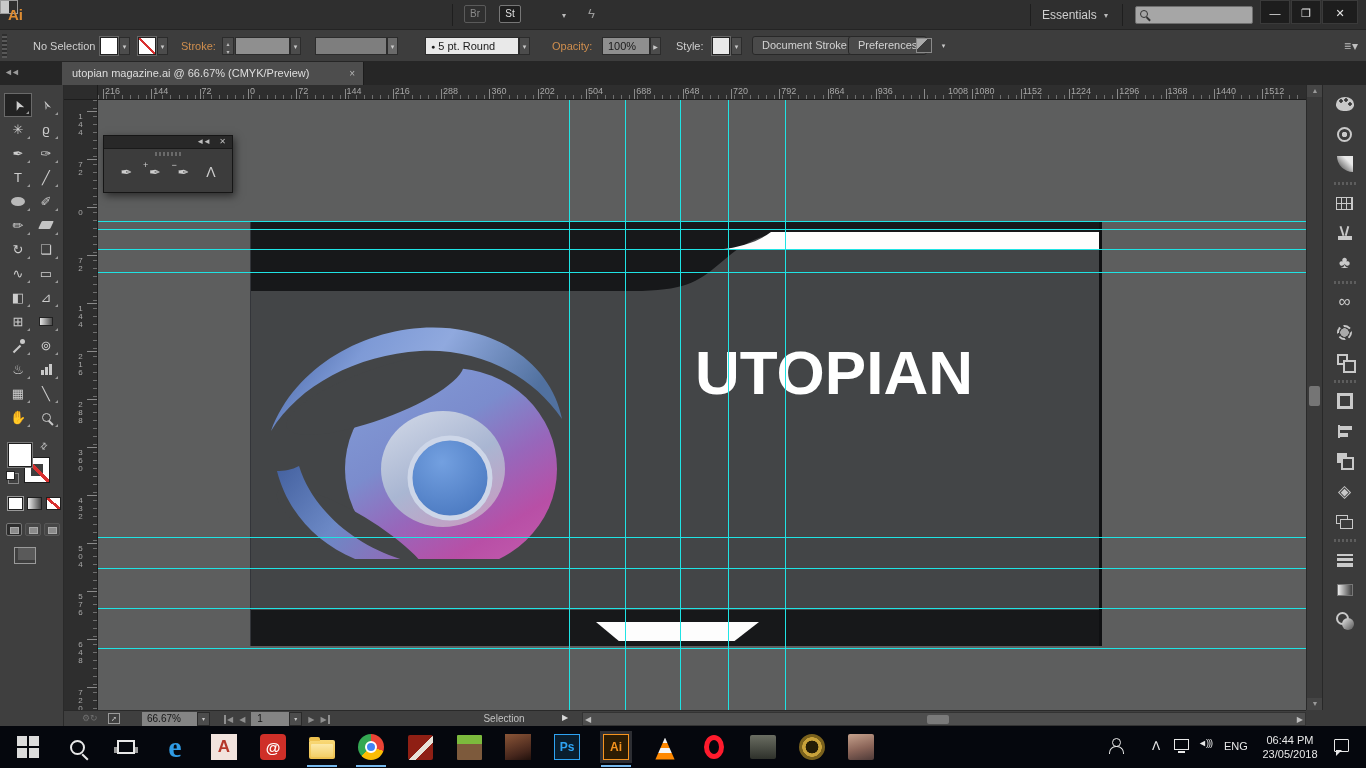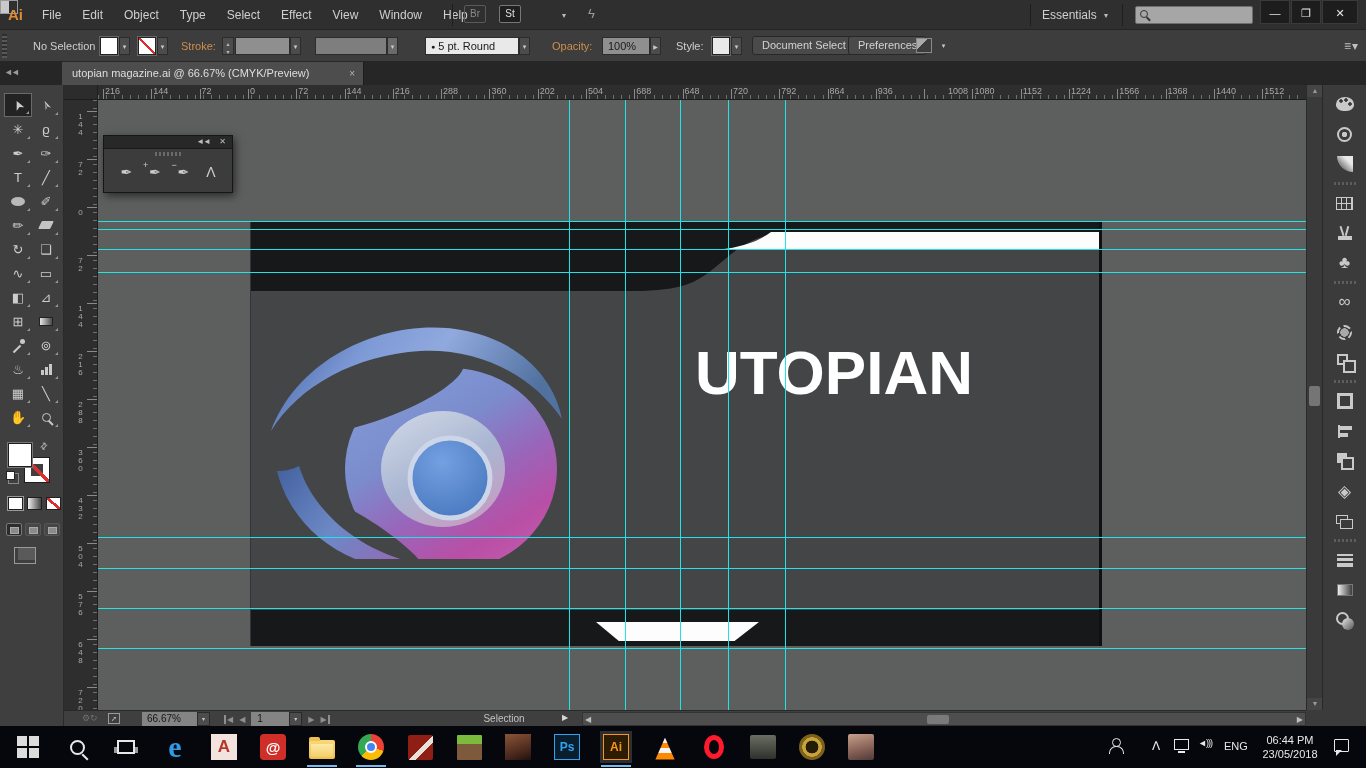--- a/index.html
+++ b/index.html
@@ -203,31 +203,20 @@
   .tr-action{position:absolute;left:-32px;top:13px;width:15px;height:13px;border:1.5px solid #e8e8e8;border-radius:1px}
   .tr-action::after{content:"";position:absolute;left:1px;bottom:-5px;border:3px solid transparent;border-top-color:#e8e8e8;border-left-color:#e8e8e8}
 </style>
 </head>
 <body>
 
 <div id="app">
 
   <div class="menubar">
     <span class="ai-badge">Ai</span>
-    <div id="menus">
-        <span class="menu-item">File</span>
-        <span class="menu-item">Edit</span>
-        <span class="menu-item">Object</span>
-        <span class="menu-item">Type</span>
-        <span class="menu-item">Select</span>
-        <span class="menu-item">Effect</span>
-        <span class="menu-item">View</span>
-        <span class="menu-item">Window</span>
-        <span class="menu-item">Help</span>
-      </div>
     <div class="mb-box mb-br">Br</div>
     <div class="mb-box mb-st">St</div>
     <div class="mb-arr"></div>
     <span class="abs mb-arr-dd">▾</span>
     <span class="abs mb-sync">ϟ</span>
     <div class="mb-sep" style="left:452px"></div>
     <div class="mb-sep" style="left:1030px"></div>
     <div class="mb-sep" style="left:1122px"></div>
     <span class="workspace">Essentials</span>
     <span class="ws-dd">▾</span>
@@ -254,21 +243,21 @@
     <div class="cb-field" style="left:315px;width:72px;background:#7e7e7e"></div>
     <div class="cb-dd" style="left:387px;background:#6a6a6a">▾</div>
     <div class="cb-field cb-white" style="left:425px;width:94px"><span style="font-size:7px;vertical-align:1px">●</span> <span>5 pt. Round</span></div>
     <div class="cb-dd" style="left:519px">▾</div>
     <span class="cb-lab orange" style="left:552px">Opacity:</span>
     <div class="cb-field" style="left:602px;width:48px">100%</div>
     <div class="cb-dd" style="left:650px;font-size:6px">▶</div>
     <span class="cb-lab" style="left:676px">Style:</span>
     <div class="cb-swatch" style="left:712px;background:#e9e9e9"></div>
     <div class="cb-dd" style="left:731px">▾</div>
-    <div class="cb-btn" style="left:752px">Document Select</div>
+    <div class="cb-btn" style="left:752px">Document Stroke</div>
     <div class="cb-btn" style="left:848px">Preferences</div>
     <div class="cb-cursoric"></div>
     <div class="cb-dd" style="left:938px;background:transparent;border:none">▾</div>
     <span class="cb-panelmenu">≡▾</span>
   </div>
 
   <div class="tabrow">
     <span class="tab-collapse">◄◄</span>
     <div class="doctab">
       <span>utopian magazine.ai @ 66.67% (CMYK/Preview)</span>
@@ -571,21 +560,21 @@
         <div class="rlab" style="left: 779.8px;">936</div>
         <div class="tick major" style="left: 826.1px;"></div>
         <div class="rlab" style="left: 828.1px; padding-left: 22px;">1008</div>
         <div class="tick major" style="left: 874.4px;"></div>
         <div class="rlab" style="left: 876.4px;">1080</div>
         <div class="tick major" style="left: 922.7px;"></div>
         <div class="rlab" style="left: 924.7px;">1152</div>
         <div class="tick major" style="left: 971px;"></div>
         <div class="rlab" style="left: 973px;">1224</div>
         <div class="tick major" style="left: 1019.3px;"></div>
-        <div class="rlab" style="left: 1021.3px;">1566</div>
+        <div class="rlab" style="left: 1021.3px;">1296</div>
         <div class="tick major" style="left: 1067.6px;"></div>
         <div class="rlab" style="left: 1069.6px;">1368</div>
         <div class="tick major" style="left: 1115.9px;"></div>
         <div class="rlab" style="left: 1117.9px;">1440</div>
         <div class="tick major" style="left: 1164.2px;"></div>
         <div class="rlab" style="left: 1166.2px;">1512</div>
       </div>
     <div id="vruler">
         <div class="vtick" style="top: 0px;"></div>
         <div class="vtick" style="top: 8px;"></div>

